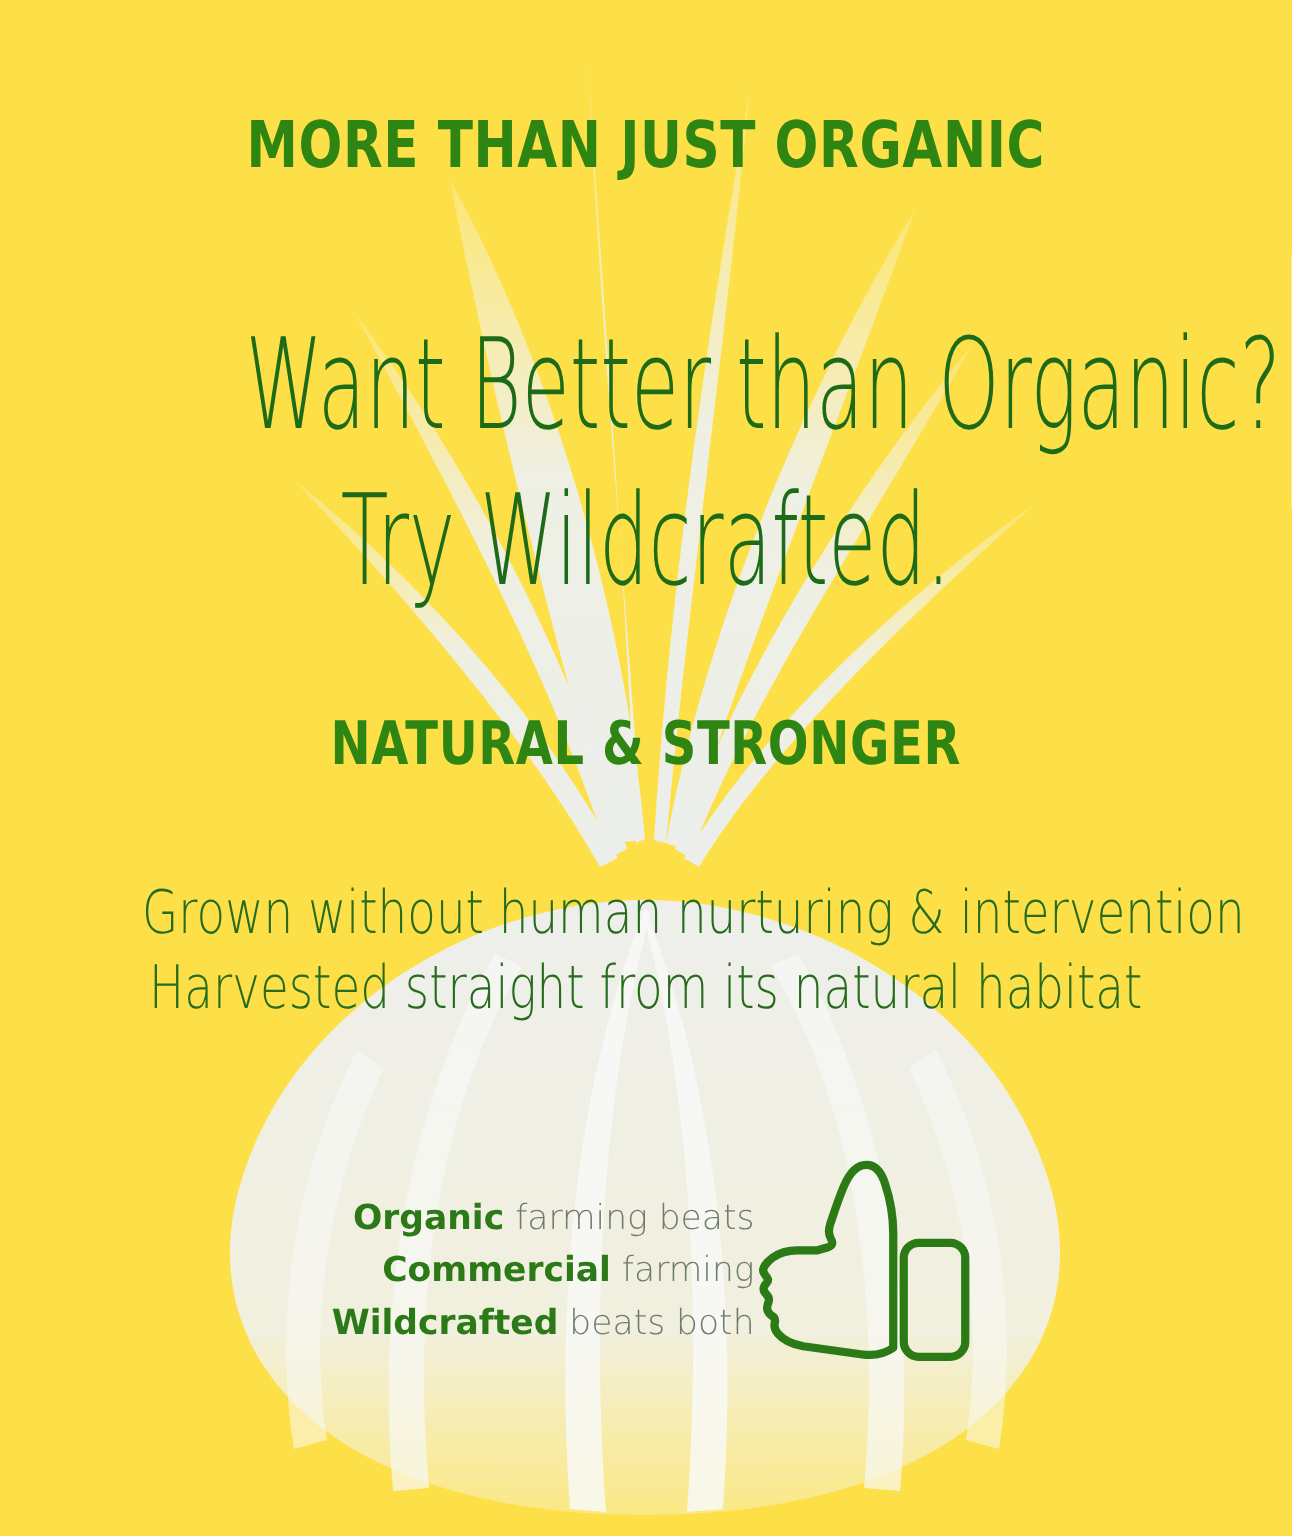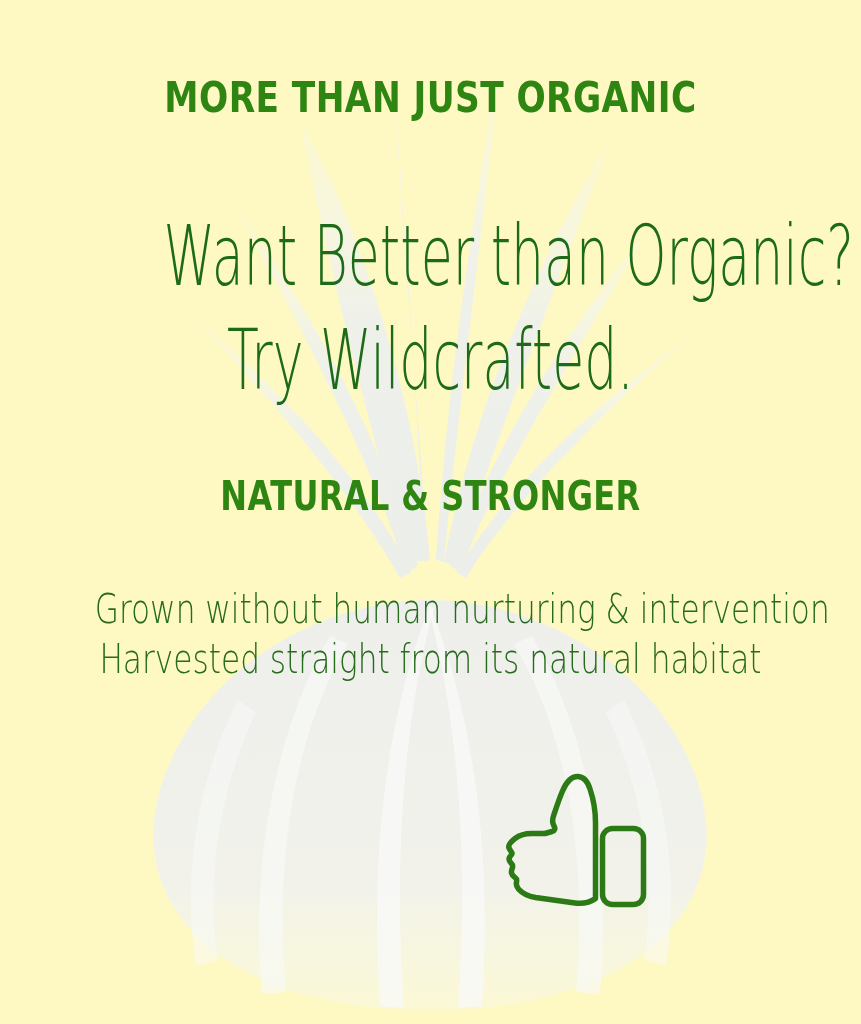--- a/index.html
+++ b/index.html
@@ -13,21 +13,21 @@
     background: #fdfdfc;
     font-family: "Liberation Sans", sans-serif;
     overflow: hidden;
     position: relative;
   }
 
   #poster {
     position: relative;
     width: 861px;
     height: 1024px;
-    background: #fef9c3;
+    background: #fde047;
     overflow: hidden;
   }
 
   
   .watermark {
     position: absolute;
     left: 0;
     top: 0;
     width: 861px;
     height: 1024px;
@@ -205,20 +205,31 @@
     <div class="headline" id="headline-1">Want Better than Organic?</div>
 
     <div class="headline" id="headline-2">Try Wildcrafted.</div>
 
     <div class="display-head" id="section-head">NATURAL &amp; STRONGER</div>
 
     <div class="body-line" id="body-1">Grown without human nurturing &amp; intervention</div>
 
     <div class="body-line" id="body-2">Harvested straight from its natural habitat</div>
 
+    <div id="compare-block">
+      <div class="compare-line">
+        <span class="kw">Organic</span><span> farming beats</span>
+      </div>
+      <div class="compare-line">
+        <span class="kw">Commercial</span><span> farming</span>
+      </div>
+      <div class="compare-line">
+        <span class="kw">Wildcrafted</span><span> beats both</span>
+      </div>
+    </div>
 
     <svg id="thumb-icon" viewBox="0 0 150 140" xmlns="http://www.w3.org/2000/svg" aria-hidden="true">
       <g fill="none" stroke="#2c7a16" stroke-width="5.5" stroke-linecap="round" stroke-linejoin="round">
         <path d="M95.5 90.5
                  L95.5 52.5
                  C95.5 40 93 28 90 19
                  C87.5 11 83 6.5 77.5 6.5
                  C71 6.5 66.5 11.5 62.5 21
                  C58.5 30.5 55.5 40 53.5 46
                  C52 50.5 52.5 53.5 54 56

